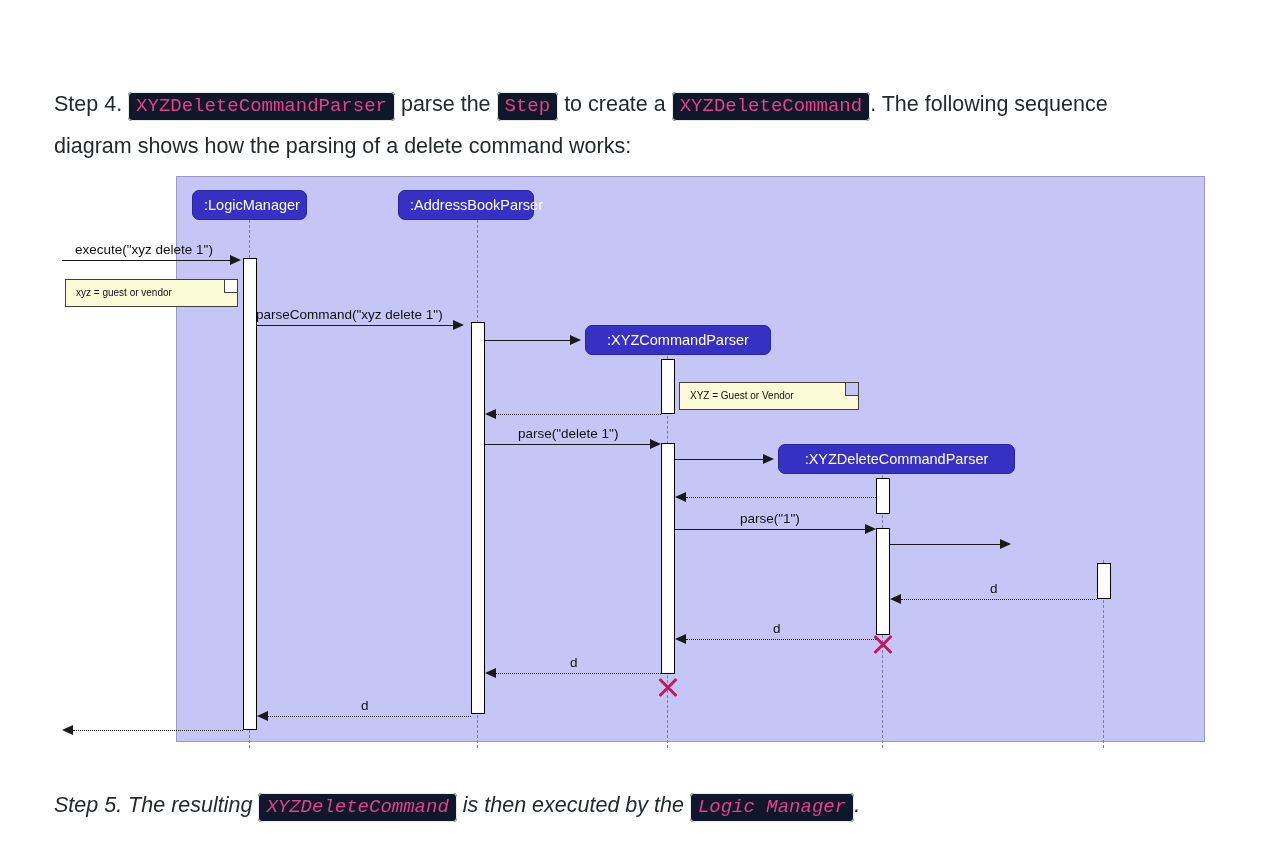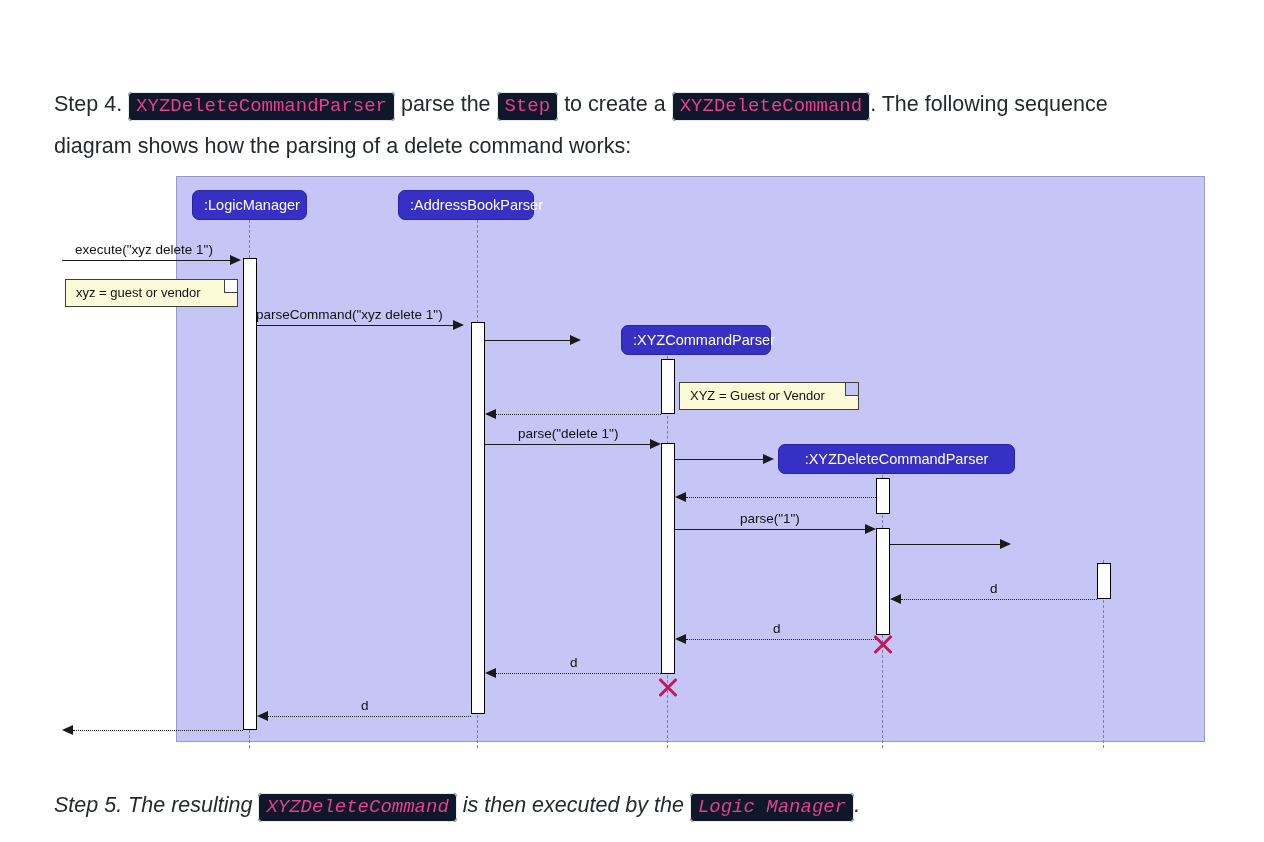--- a/index.html
+++ b/index.html
@@ -125,21 +125,21 @@
     font-size: 13.5px;
     color: #111111;
     white-space: nowrap;
     font-family: "Liberation Sans", sans-serif;
   }
   
   .note {
     position: absolute;
     background: #fbfbd8;
     border: 1px solid #40403a;
-    font-size: 13px;
+    font-size: 10px;
     color: #111111;
     padding: 5px 20px 5px 10px;
     white-space: nowrap;
     line-height: 16px;
   }
   .note::after {
     content: "";
     position: absolute;
     top: 0; right: 0;
     width: 12px; height: 12px;
@@ -179,21 +179,21 @@
     <div class="lifeline" style="left:613px; top:188px; height:392px;"></div>
     <div class="lifeline" style="left:828px; top:307px; height:273px;"></div>
     <div class="lifeline" style="left:1049px; top:392px; height:188px;"></div>
 
     <div class="participant" style="left:138px; top:22px; width:115px;">
       <span>:LogicManager</span>
     </div>
     <div class="participant" style="left:344px; top:22px; width:136px;">
       <span>:AddressBookParser</span>
     </div>
-    <div class="participant" style="left:531px; top:157px; width:150px;margin-left:36px;">
+    <div class="participant" style="left:531px; top:157px; width:186px;">
       <span>:XYZCommandParser</span>
     </div>
     <div class="participant" style="left:724px; top:276px; width:237px;">
       <span>:XYZDeleteCommandParser</span>
     </div>
 
     <div class="activation" style="left:189px; top:90px; height:472px;"></div>
     <div class="activation" style="left:417px; top:154px; height:392px;"></div>
     <div class="activation" style="left:607px; top:191px; height:55px;"></div>
     <div class="activation" style="left:607px; top:275px; height:231px;"></div>

